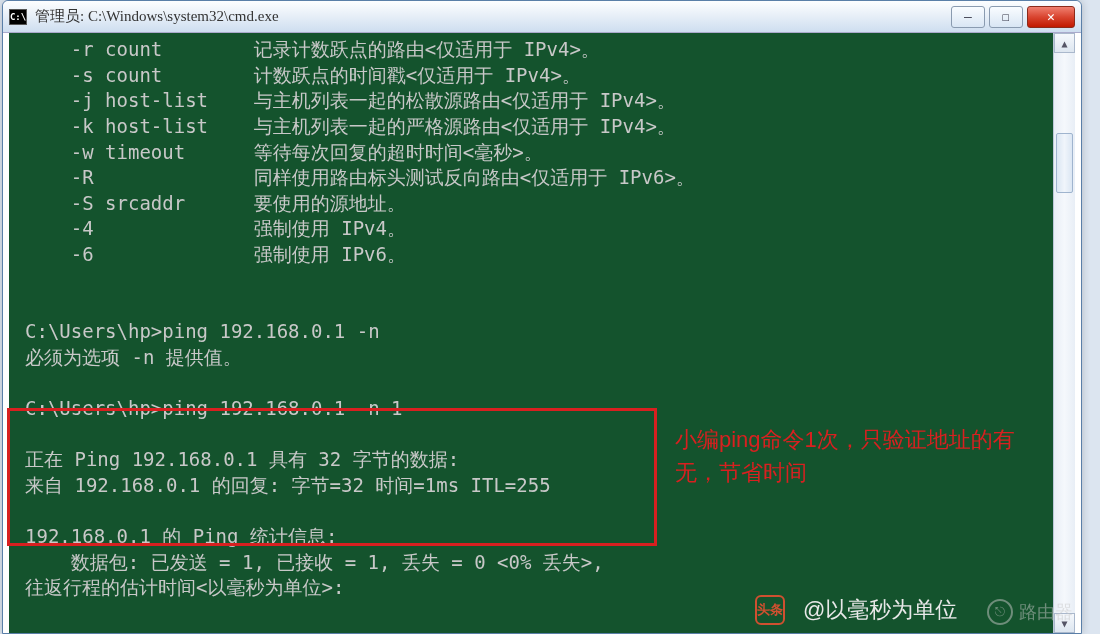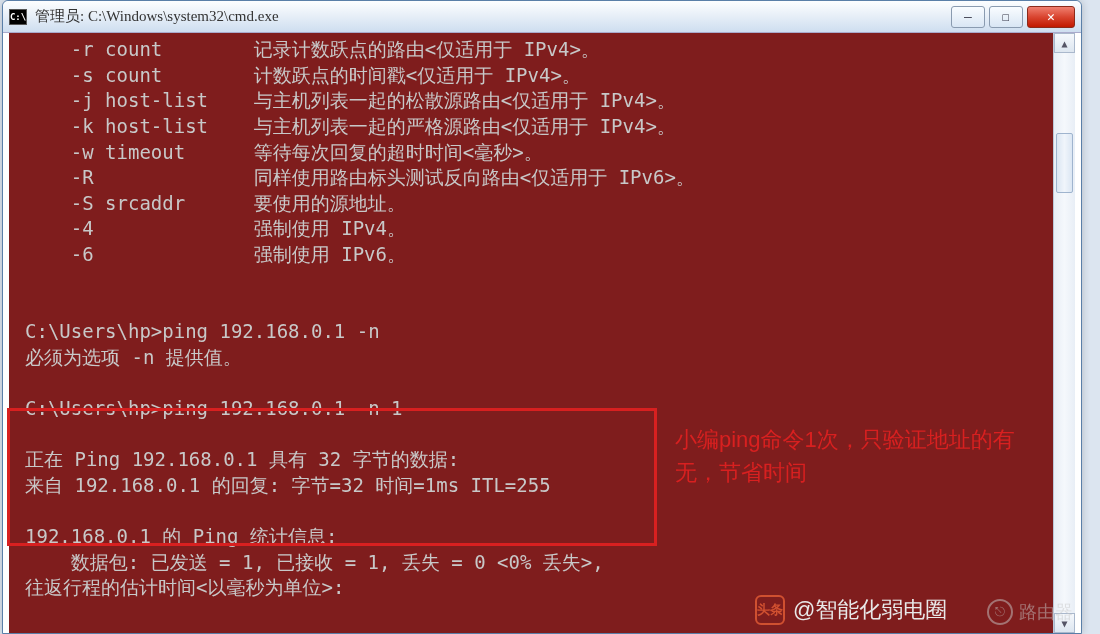--- a/index.html
+++ b/index.html
@@ -70,21 +70,21 @@
   color: #fff;
   border-color: #8c2a1a;
   font-weight: bold;
 }
 .terminal {
   position: absolute;
   top: 32px;
   left: 6px;
   right: 28px;
   bottom: 0;
-  background: #7f1d1d;
+  background: #14532d;
   color: #c8c8c8;
   font-family: "SimSun","NSimSun","Consolas",monospace;
   font-size: 19px;
   line-height: 1.35;
   padding: 4px 8px 4px 16px;
   white-space: pre;
   overflow: hidden;
 }
 .scrollbar {
   position: absolute;
@@ -136,21 +136,21 @@
   font-size: 22px;
   font-family: "SimSun","Microsoft YaHei",sans-serif;
   line-height: 1.5;
 }
 .watermark {
   position: absolute;
   left: 752px;
   bottom: 8px;
   display: flex;
   align-items: center;
-  gap: 8px;
+  gap: 18px;
   color: #e8e8e8;
   font-size: 22px;
   font-family: "Microsoft YaHei",sans-serif;
 }
 .wm-icon {
   width: 30px;
   height: 30px;
   border: 2px solid #d05030;
   border-radius: 6px;
   display: flex;
@@ -220,20 +220,20 @@
     <div class="scroll-btn">▲</div>
     <div class="scroll-thumb"></div>
     <div class="scroll-btn down">▼</div>
   </div>
 
   <div class="highlight-box"></div>
   <div class="annotation">小编ping命令1次，只验证地址的有无，节省时间</div>
 
   <div class="watermark">
     <div class="wm-icon">头条</div>
-    <span>@智能化弱电圈</span>
+    <span>@以毫秒为单位</span>
   </div>
 
   <div class="router-wm">
     <div class="router-icon">⎋</div>
     <span>路由器</span>
   </div>
 </div>
 
 </body></html>

